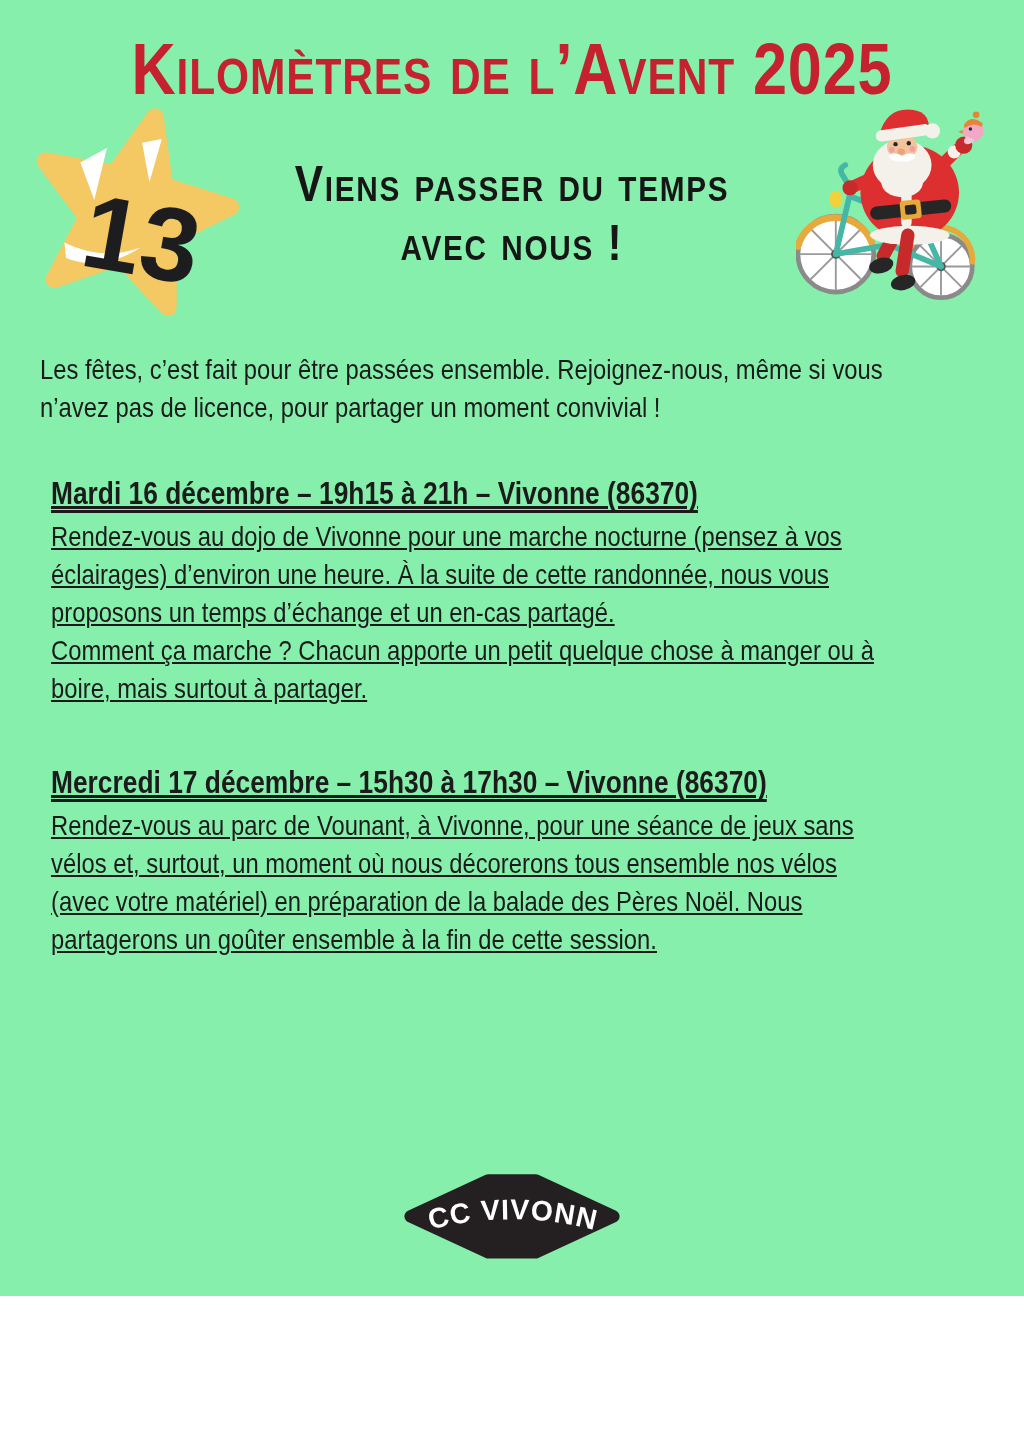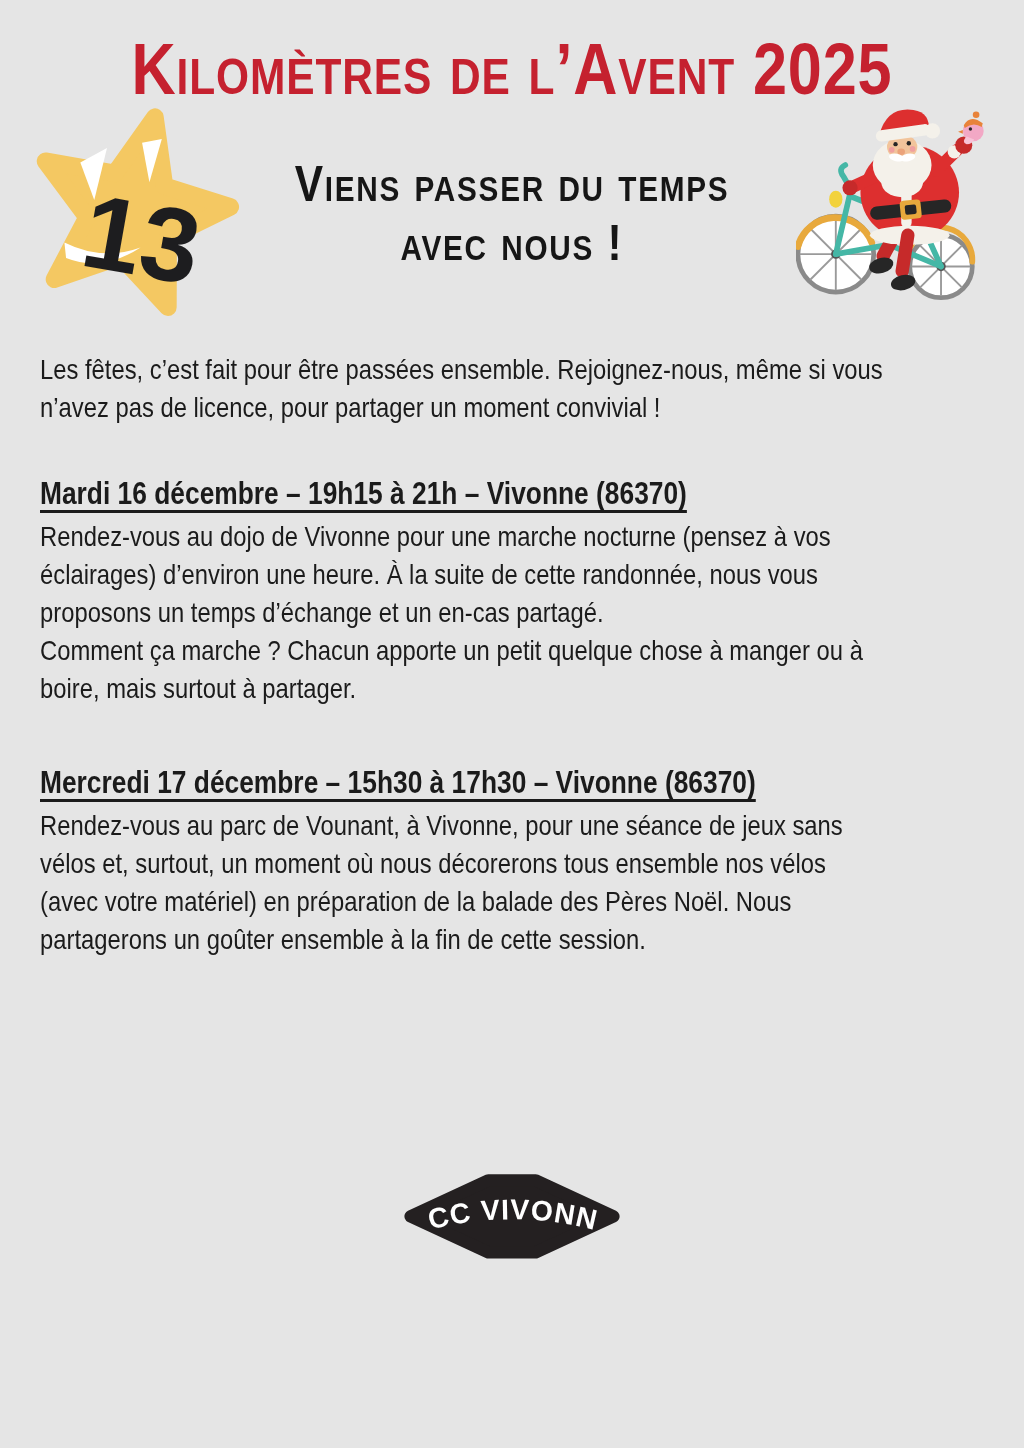--- a/index.html
+++ b/index.html
@@ -1,19 +1,19 @@
 <!DOCTYPE html>
 <html><head>
 <meta charset="utf-8">
 <style>
   html,body { margin:0; padding:0; background:#ffffff; }
   .page {
     position:relative;
-    width:1024px; height:1448px;
-    background:#e5e5e5;
+    width:1024px; height:1296px;
+    background:#86efac;
     overflow:hidden;
     font-family:"Liberation Sans", sans-serif;
     color:#1b1b1b;
   }
   
   .condL { transform:scaleX(0.85); transform-origin:left top; white-space:pre; }
   .condC { transform:scaleX(0.85); transform-origin:center top; white-space:pre; text-align:center; }
 
   .flyer-title {
     margin:30px 0 0 0;
@@ -44,21 +44,21 @@
   }
 
   .santa-wrap { position:absolute; right:10px; top:-8px; width:218px; height:202px; }
   .santa-wrap svg { display:block; width:100%; height:100%; }
 
   .intro {
     margin:30px 40px 0 40px;
     font-size:28px; line-height:38px;
   }
 
-  .event { margin:48px 40px 0 40px; }
+  .event { margin:48px 40px 0 51px;text-decoration:underline; }
   .event + .event { margin-top:56px; }
   .event-heading {
     margin:0 0 6px 0;
     font-size:31px; line-height:37px;
     font-weight:bold;
     text-decoration:underline;
     text-decoration-thickness:3px;
     text-underline-offset:6px;
   }
   .event-desc { margin:0; font-size:28px; line-height:38px; }

